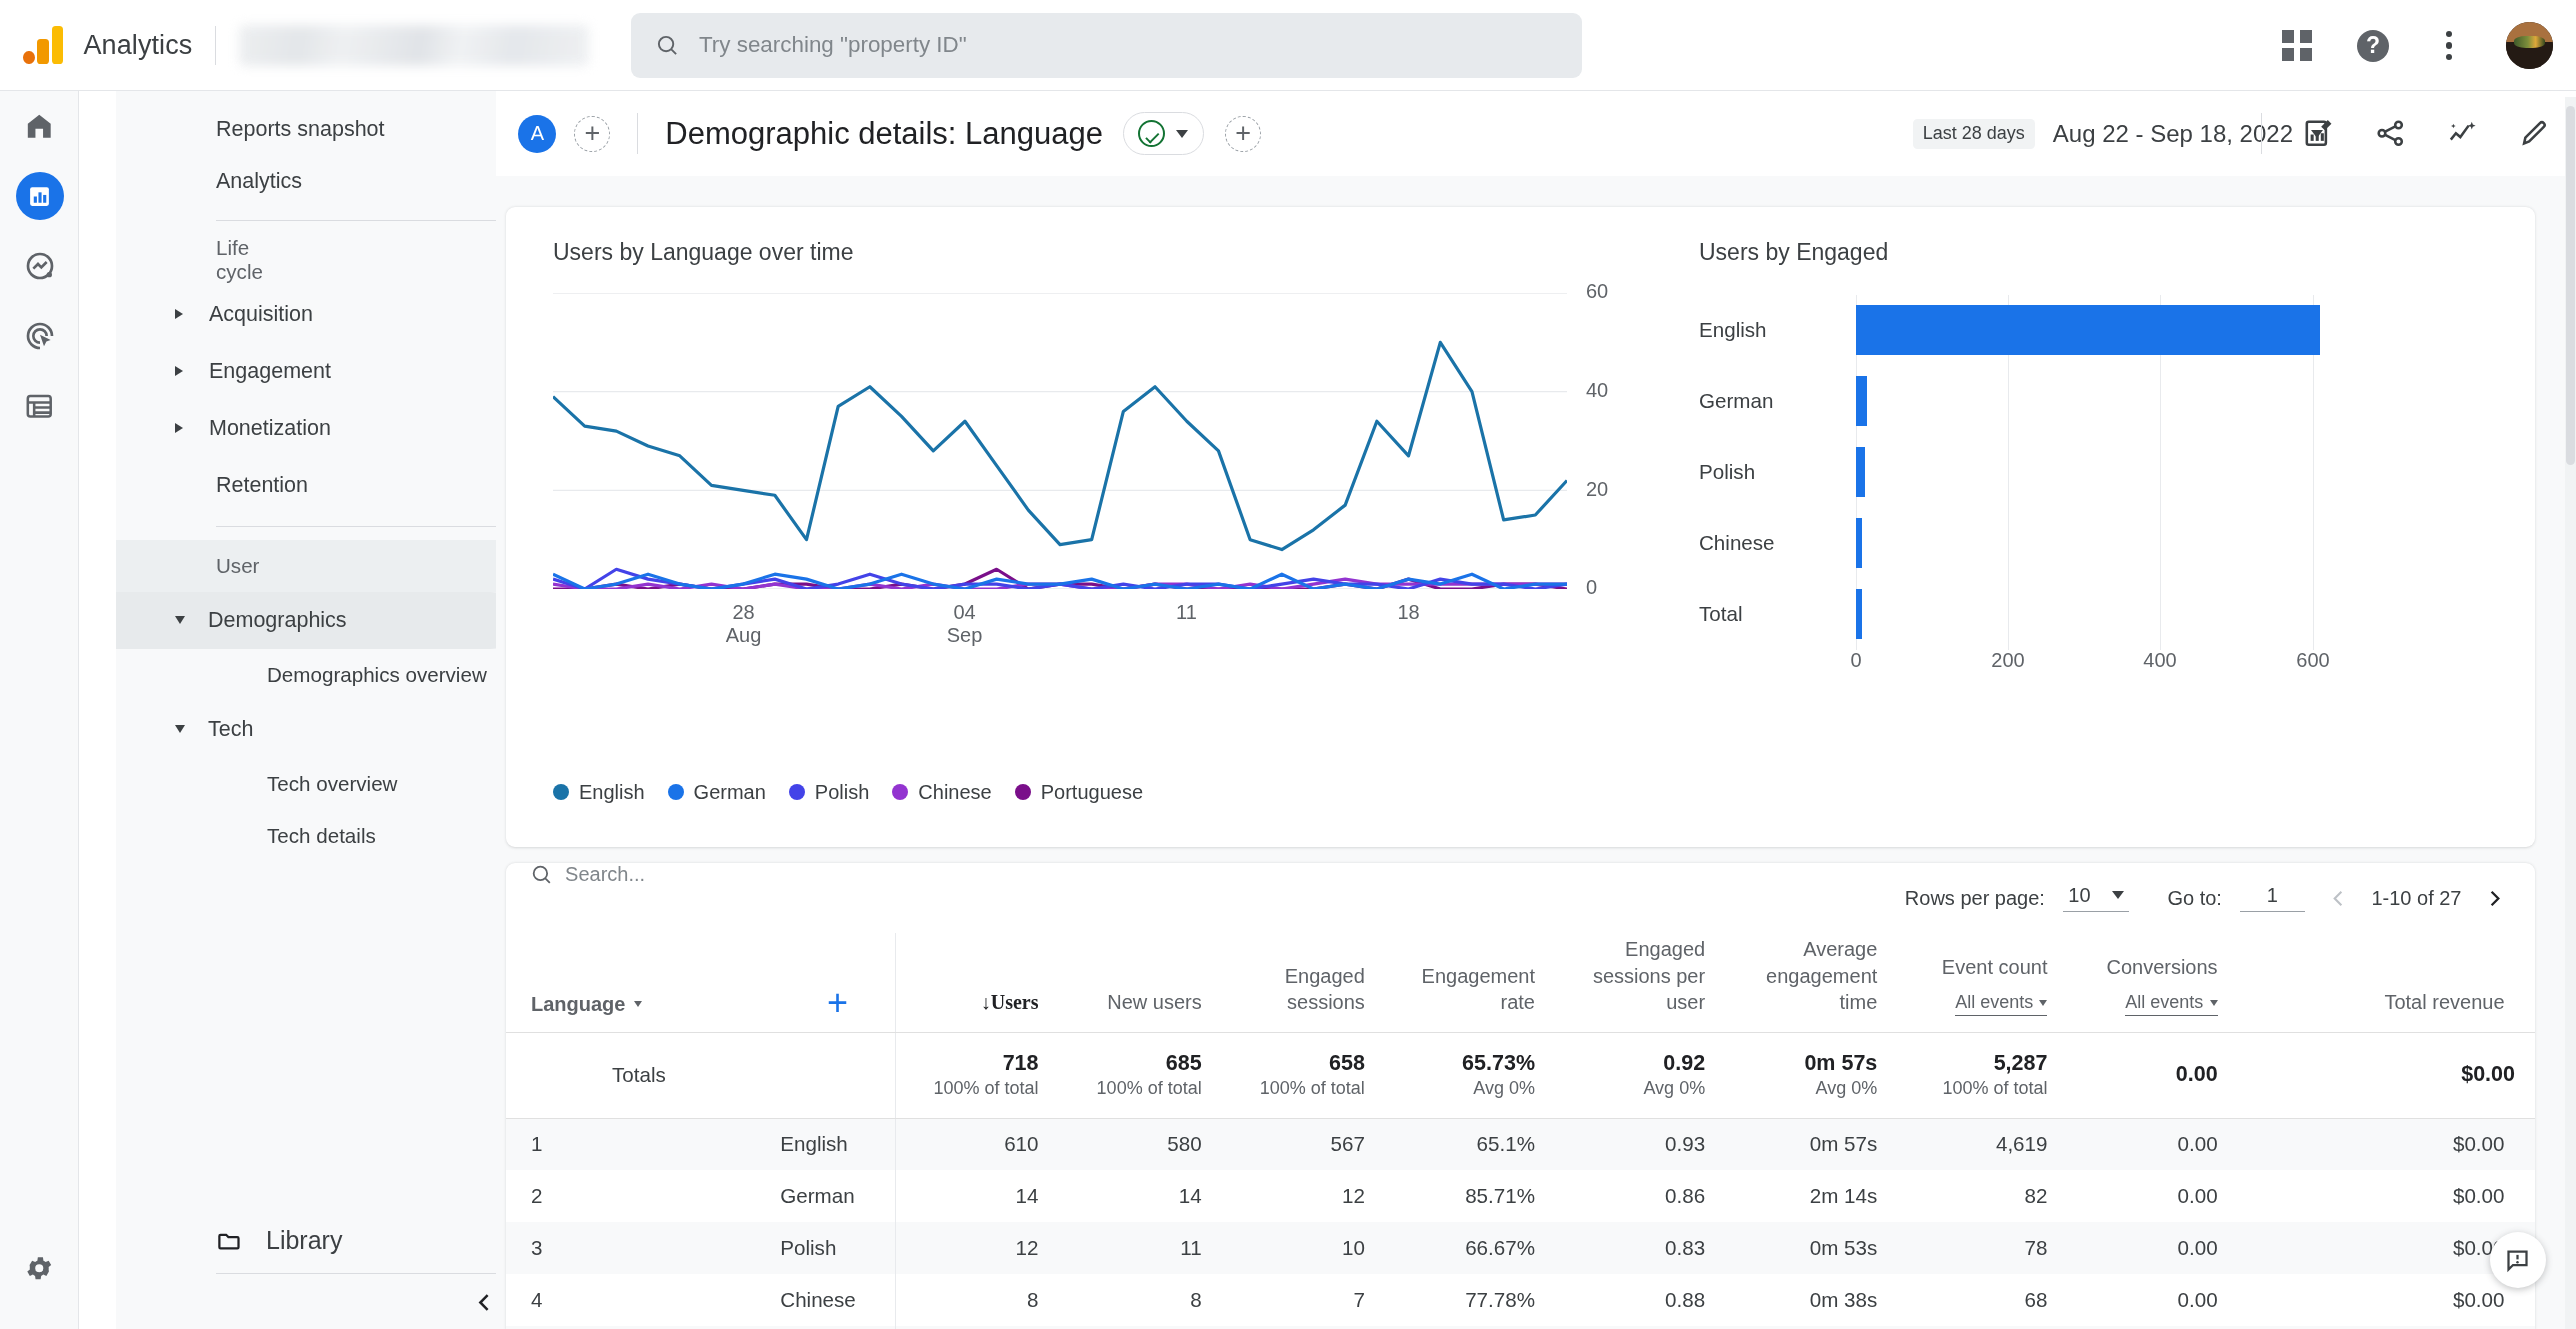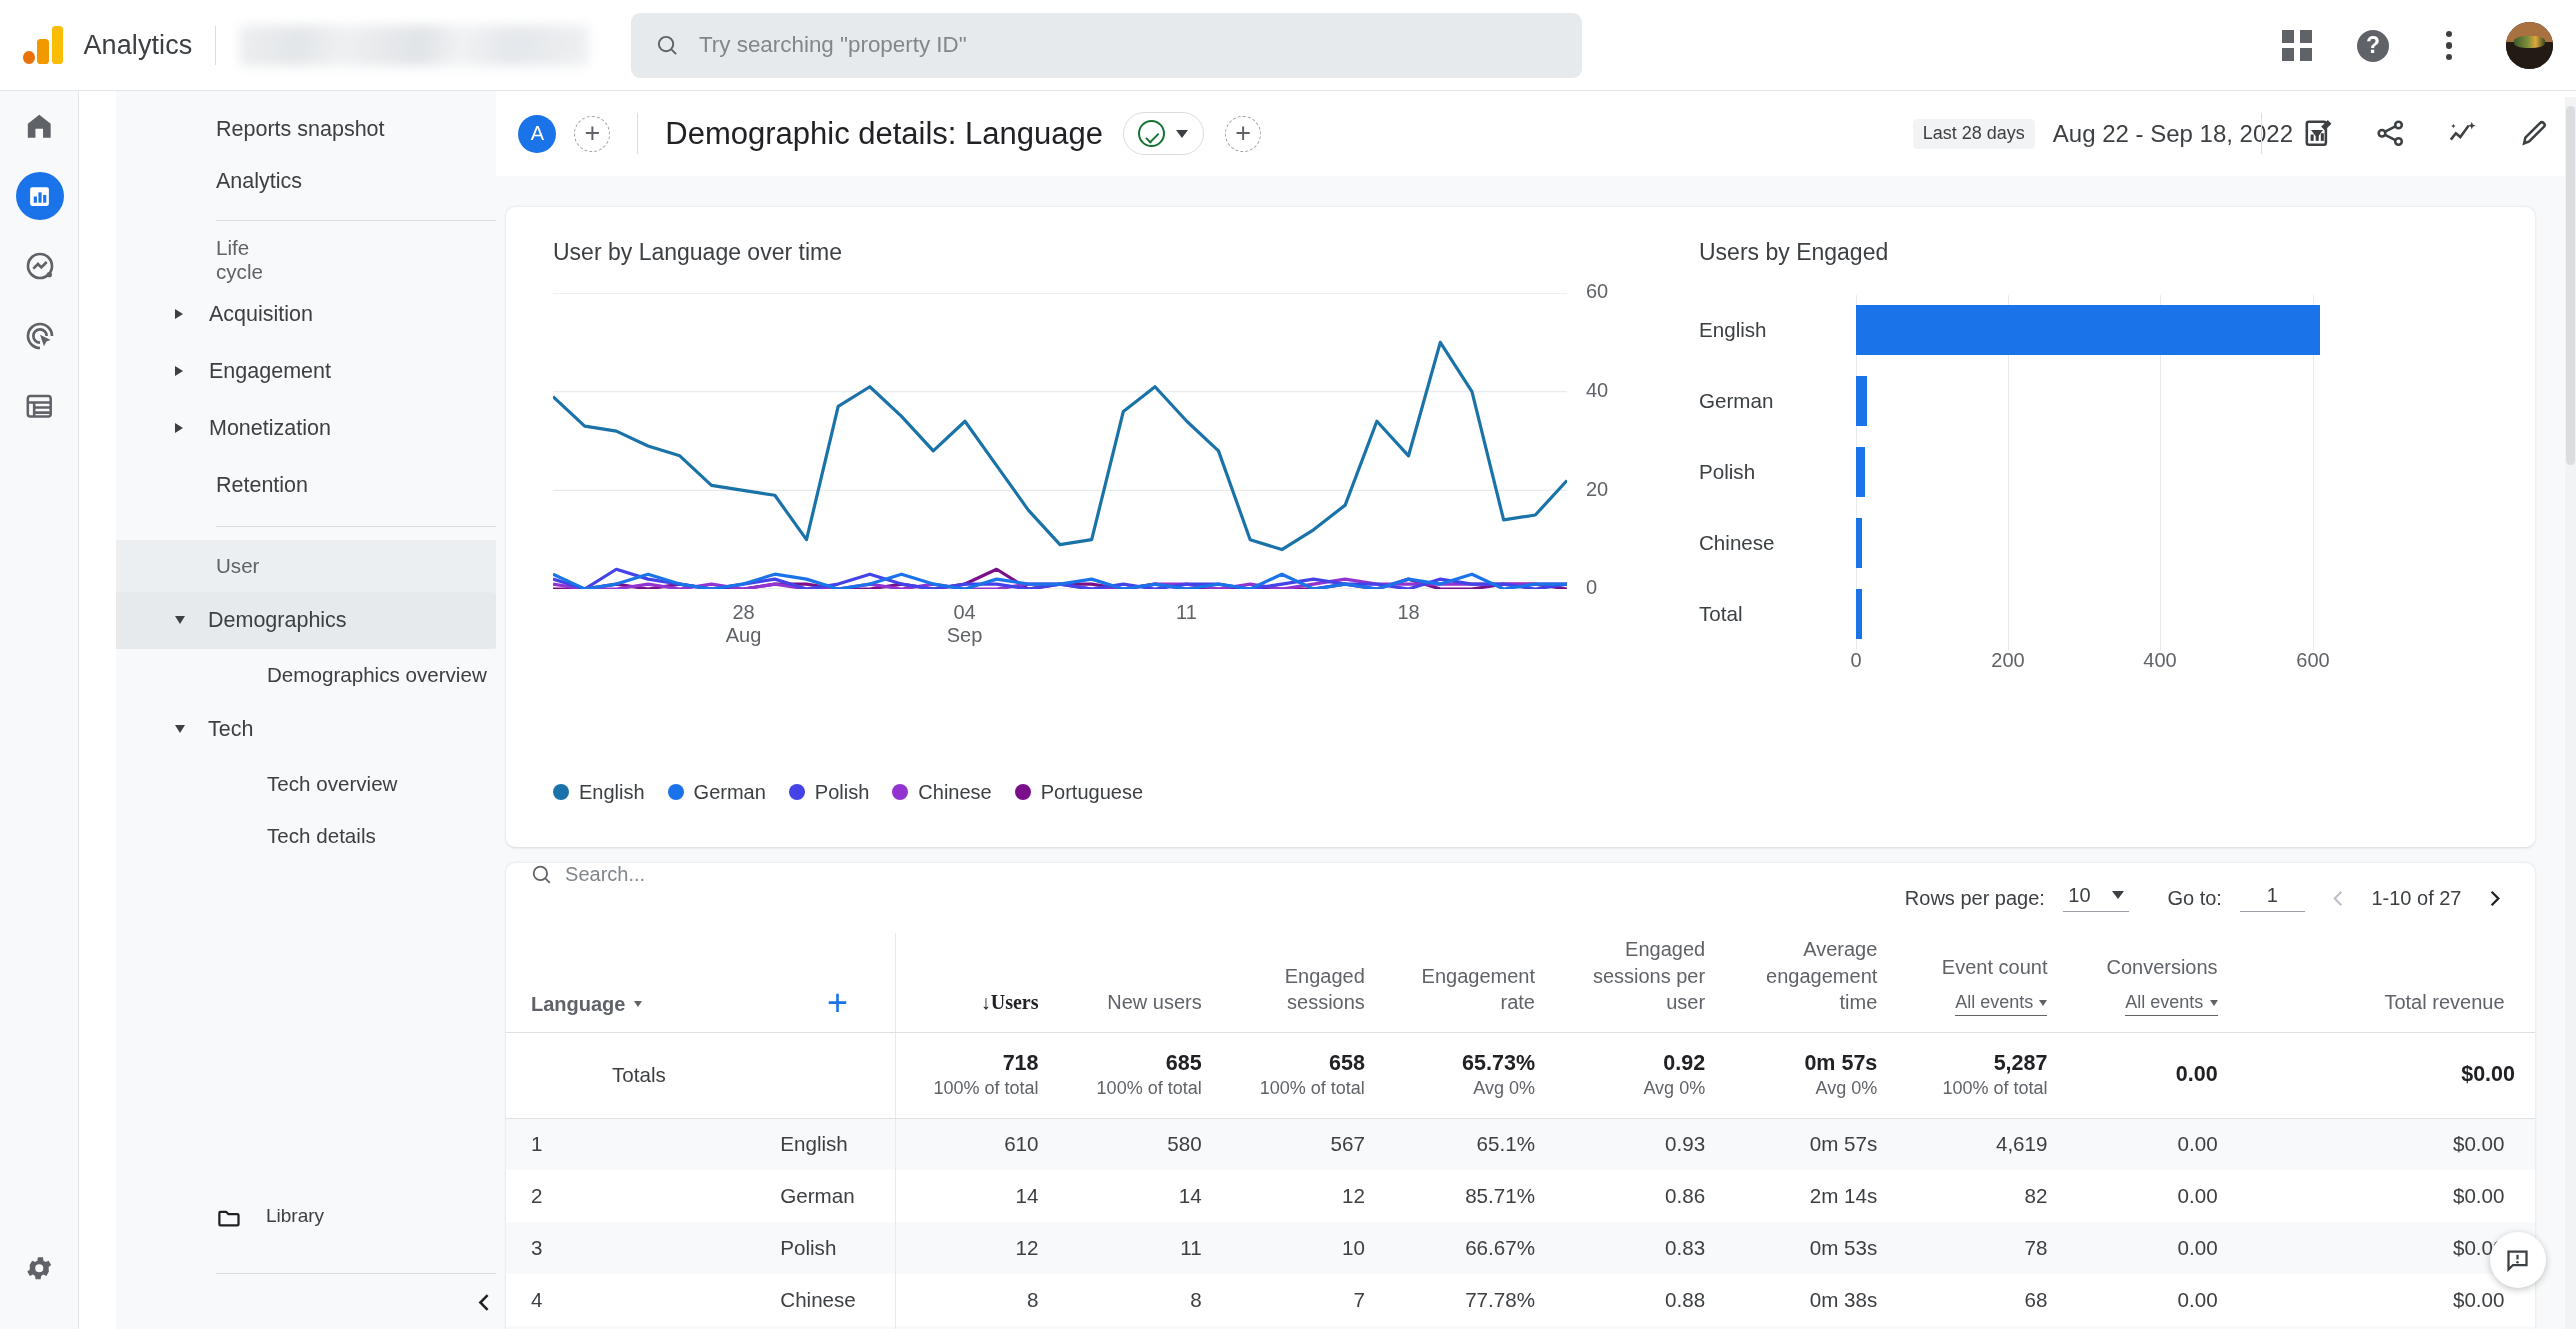--- a/index.html
+++ b/index.html
@@ -84,21 +84,21 @@
   }
   .caret-r{ width:0;height:0;border-left:8px solid #3c4043;border-top:5.4px solid transparent;border-bottom:5.4px solid transparent;margin-right:26px;}
   .caret-d{ width:0;height:0;border-top:8px solid #3c4043;border-left:5.4px solid transparent;border-right:5.4px solid transparent;margin-right:23px;}
   .caret-up{ width:0;height:0;border-bottom:9px solid #5f6368;border-left:6.3px solid transparent;border-right:6.3px solid transparent;}
   .group-user{ background:#eceff1; }
   .nav-sub{ height:52px;display:flex;align-items:center;font-size:20.6px;color:#3c4043;
             padding-left:151px;cursor:pointer;border-radius:0 27px 27px 0;margin-right:10.8px;}
   .nav-sub.sel{ background:#d7e4fb; color:#1a73e8; }
   .nav-dem-head{ background:#e7eaec; }
   .lib-item{ position:absolute; bottom:75px; left:0; width:405px;
-             height:50px;display:flex;align-items:flex-start;font-size:19px;color:#3c4043;
+             height:50px;display:flex;align-items:flex-end;font-size:25px;color:#3c4043;
              padding-left:100px;cursor:pointer;}
   .nav-bot-sep{ position:absolute; bottom:56px; left:100px; width:283px; height:0.9px; background:#dadce0;}
   .collapse-btn{ position:absolute; bottom:7.2px; right:25px; width:41px;height:41px;
                  display:flex;align-items:center;justify-content:center;cursor:pointer;}
 
   
   .page-head{
     position:absolute; left:496px; top:91px; width:2080px; height:85px;
     background:#fff; display:flex; align-items:center;
   }
@@ -407,21 +407,21 @@
         </svg>
     </div>
   </div>
 </div>
 
 <div class="content">
 
   <div class="card">
 
     <div class="lc">
-      <div class="card-title">User by Language over time</div>
+      <div class="card-title">Users by Language over time</div>
       <svg class="lc-plot" id="lineSvg" viewBox="0 0 1130 330" preserveAspectRatio="none">
           <line x1="0" y1="220" x2="1130" y2="220" stroke="#e8eaed" stroke-width="1.4"></line>
           <line x1="0" y1="110" x2="1130" y2="110" stroke="#e8eaed" stroke-width="1.4"></line>
           <line x1="0" y1="0" x2="1130" y2="0" stroke="#e8eaed" stroke-width="1.4"></line>
           <line x1="0" y1="330" x2="1130" y2="330" stroke="#e8eaed" stroke-width="1.4"></line>
           <path d="M0.0,330.0 L35.3,330.0 L70.6,324.5 L105.9,330.0 L141.3,324.5 L176.6,330.0 L211.9,330.0 L247.2,324.5 L282.5,324.5 L317.8,330.0 L353.1,330.0 L388.4,324.5 L423.8,330.0 L459.1,324.5 L494.4,308.0 L529.7,330.0 L565.0,324.5 L600.3,324.5 L635.6,330.0 L670.9,324.5 L706.3,330.0 L741.6,330.0 L776.9,330.0 L812.2,330.0 L847.5,330.0 L882.8,324.5 L918.1,330.0 L953.4,319.0 L988.8,330.0 L1024.1,330.0 L1059.4,324.5 L1094.7,324.5 L1130.0,330.0" fill="none" stroke="#7a0f8a" stroke-width="3.2" vector-effect="non-scaling-stroke" stroke-linejoin="round"></path>
           <path d="M0.0,324.5 L35.3,330.0 L70.6,330.0 L105.9,324.5 L141.3,330.0 L176.6,324.5 L211.9,330.0 L247.2,324.5 L282.5,330.0 L317.8,330.0 L353.1,324.5 L388.4,330.0 L423.8,324.5 L459.1,330.0 L494.4,330.0 L529.7,324.5 L565.0,324.5 L600.3,330.0 L635.6,330.0 L670.9,324.5 L706.3,324.5 L741.6,330.0 L776.9,324.5 L812.2,330.0 L847.5,324.5 L882.8,319.0 L918.1,324.5 L953.4,324.5 L988.8,324.5 L1024.1,324.5 L1059.4,324.5 L1094.7,324.5 L1130.0,324.5" fill="none" stroke="#9334d0" stroke-width="3.2" vector-effect="non-scaling-stroke" stroke-linejoin="round"></path>
           <path d="M0.0,319.0 L35.3,330.0 L70.6,308.0 L105.9,319.0 L141.3,324.5 L176.6,330.0 L211.9,324.5 L247.2,319.0 L282.5,330.0 L317.8,324.5 L353.1,313.5 L388.4,324.5 L423.8,330.0 L459.1,324.5 L494.4,324.5 L529.7,330.0 L565.0,324.5 L600.3,330.0 L635.6,324.5 L670.9,330.0 L706.3,324.5 L741.6,324.5 L776.9,330.0 L812.2,324.5 L847.5,319.0 L882.8,324.5 L918.1,324.5 L953.4,330.0 L988.8,319.0 L1024.1,324.5 L1059.4,324.5 L1094.7,330.0 L1130.0,324.5" fill="none" stroke="#4343e8" stroke-width="3.2" vector-effect="non-scaling-stroke" stroke-linejoin="round"></path>
           <path d="M0.0,313.5 L35.3,330.0 L70.6,324.5 L105.9,313.5 L141.3,324.5 L176.6,330.0 L211.9,324.5 L247.2,313.5 L282.5,319.0 L317.8,330.0 L353.1,324.5 L388.4,313.5 L423.8,324.5 L459.1,330.0 L494.4,319.0 L529.7,324.5 L565.0,324.5 L600.3,319.0 L635.6,330.0 L670.9,324.5 L706.3,330.0 L741.6,324.5 L776.9,330.0 L812.2,313.5 L847.5,330.0 L882.8,324.5 L918.1,330.0 L953.4,319.0 L988.8,324.5 L1024.1,313.5 L1059.4,330.0 L1094.7,324.5 L1130.0,324.5" fill="none" stroke="#1a73e8" stroke-width="3.2" vector-effect="non-scaling-stroke" stroke-linejoin="round"></path>
           <path d="M0.0,115.5 L35.3,148.5 L70.6,154.0 L105.9,170.5 L141.3,181.5 L176.6,214.5 L211.9,220.0 L247.2,225.5 L282.5,275.0 L317.8,126.5 L353.1,104.5 L388.4,137.5 L423.8,176.0 L459.1,143.0 L494.4,192.5 L529.7,242.0 L565.0,280.5 L600.3,275.0 L635.6,132.0 L670.9,104.5 L706.3,143.0 L741.6,176.0 L776.9,275.0 L812.2,286.0 L847.5,264.0 L882.8,236.5 L918.1,143.0 L953.4,181.5 L988.8,55.0 L1024.1,110.0 L1059.4,253.0 L1094.7,247.5 L1130.0,209.0" fill="none" stroke="#1a73a8" stroke-width="3.2" vector-effect="non-scaling-stroke" stroke-linejoin="round"></path>

